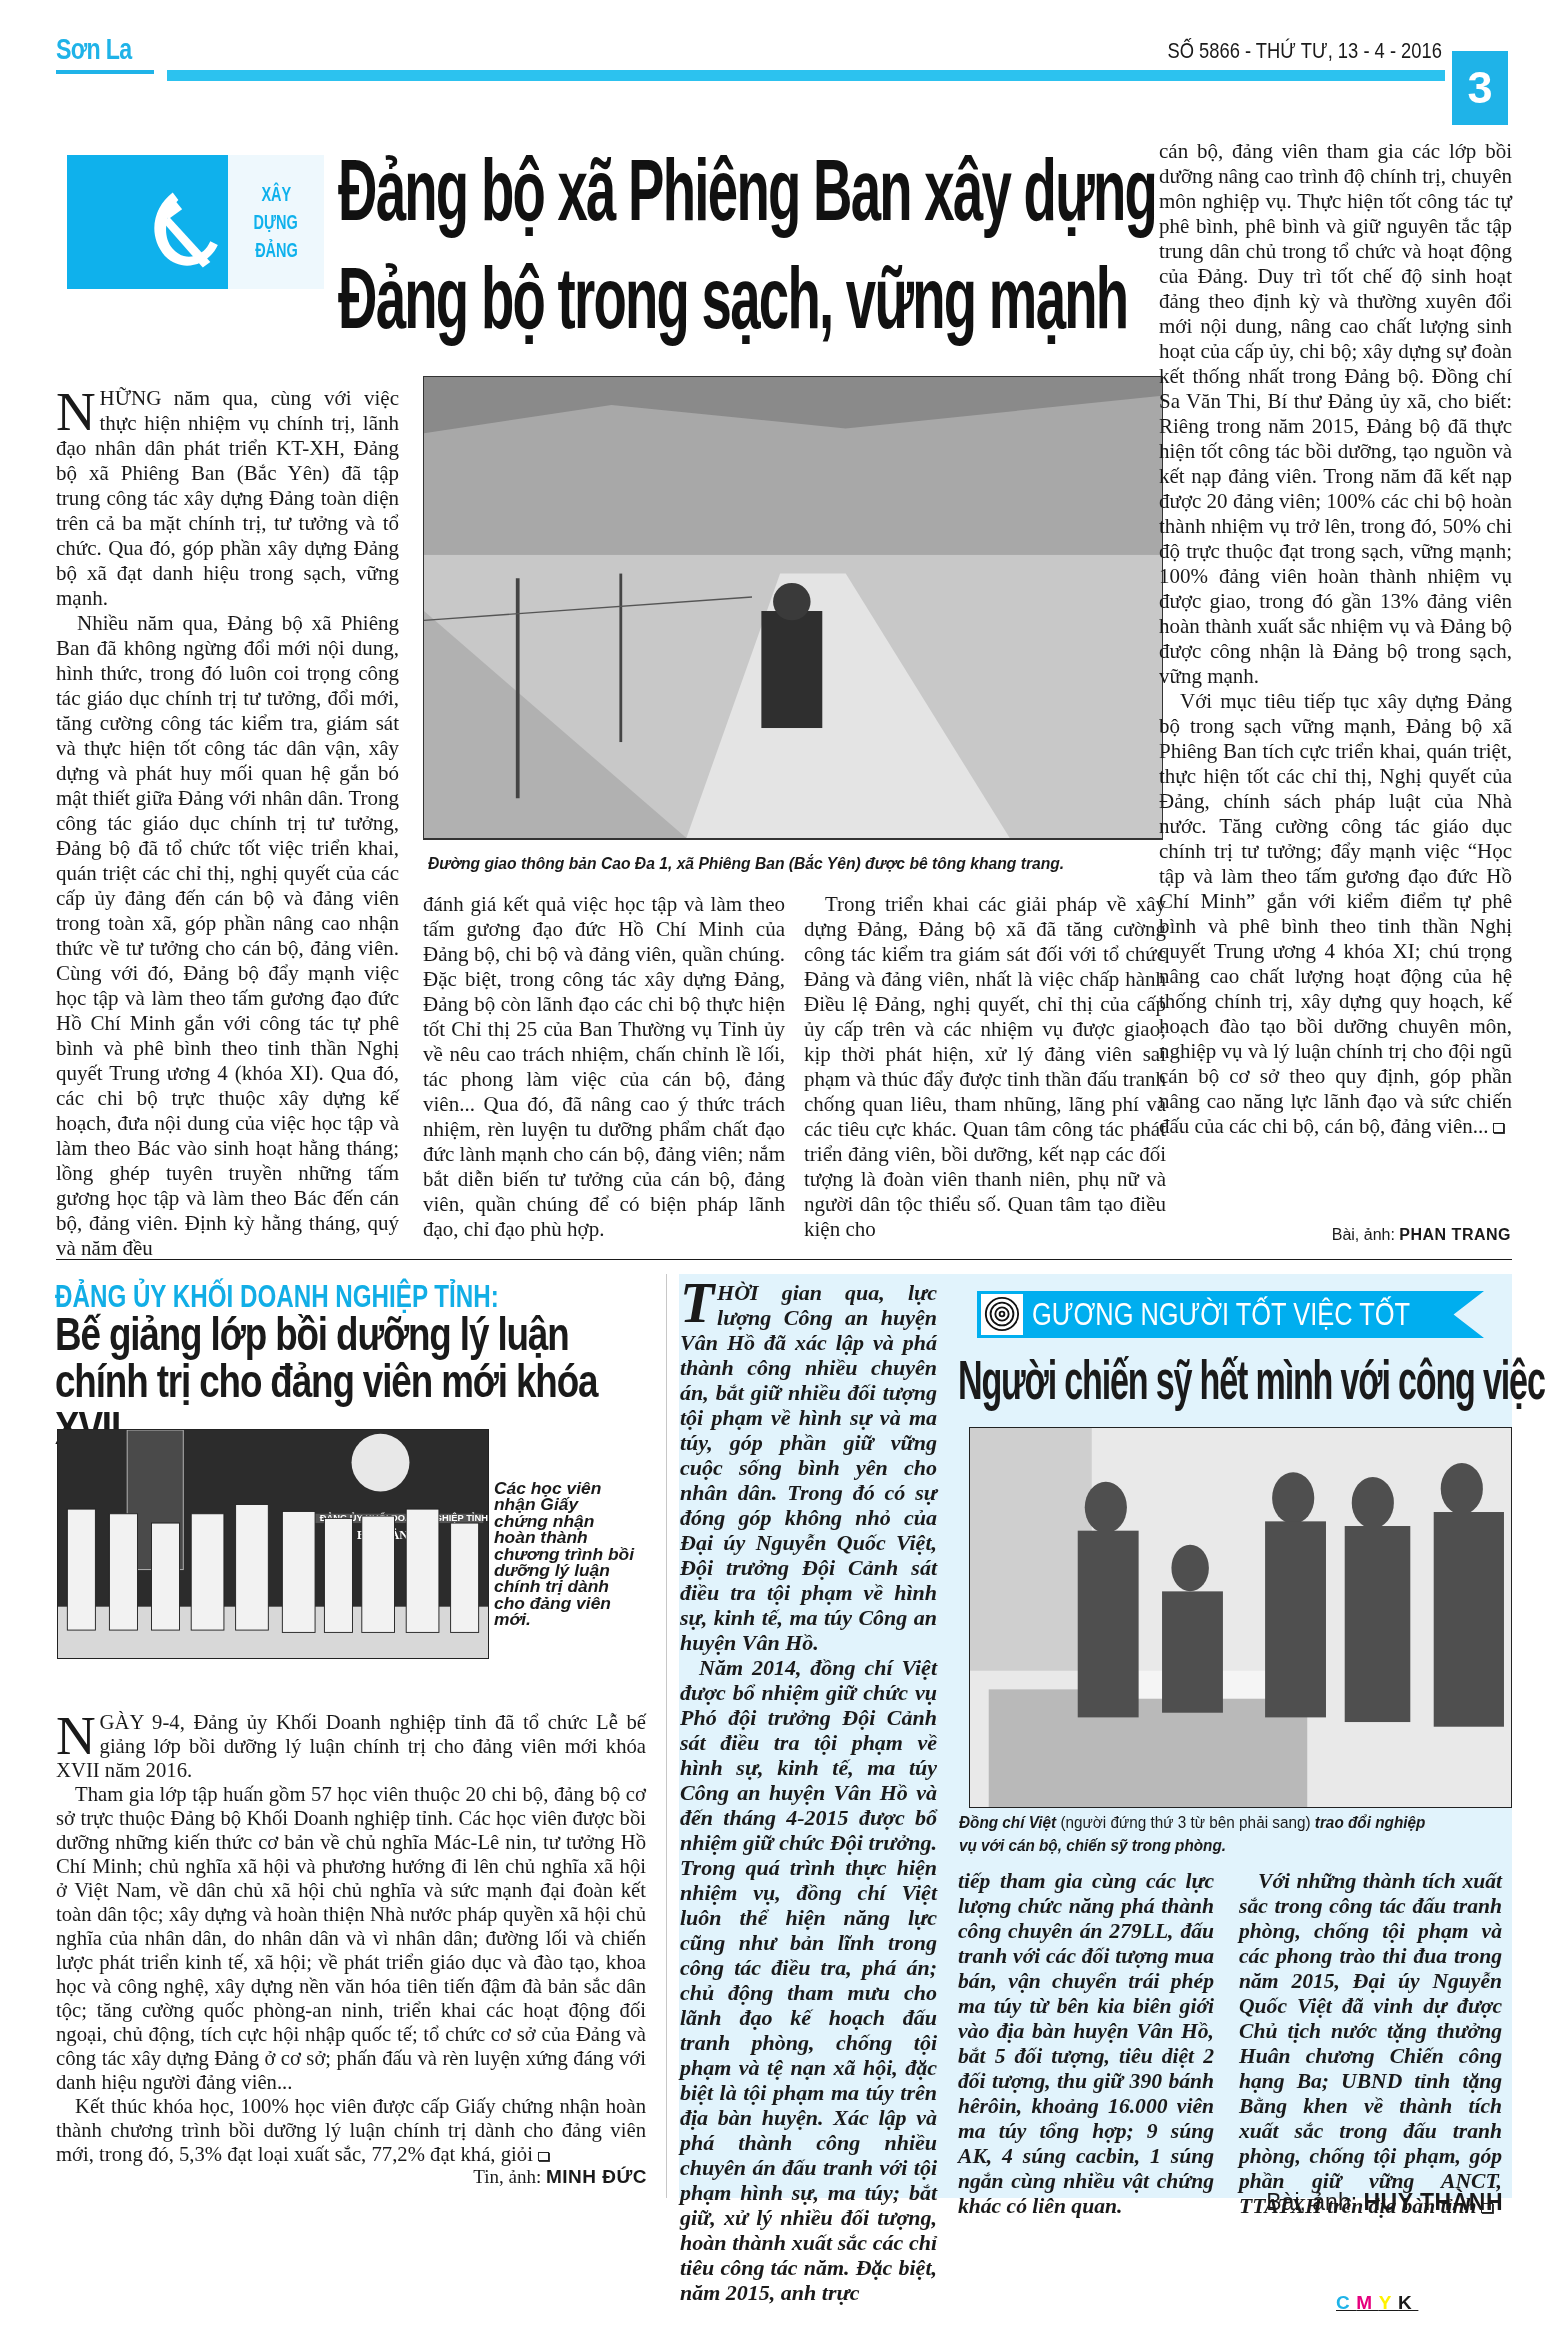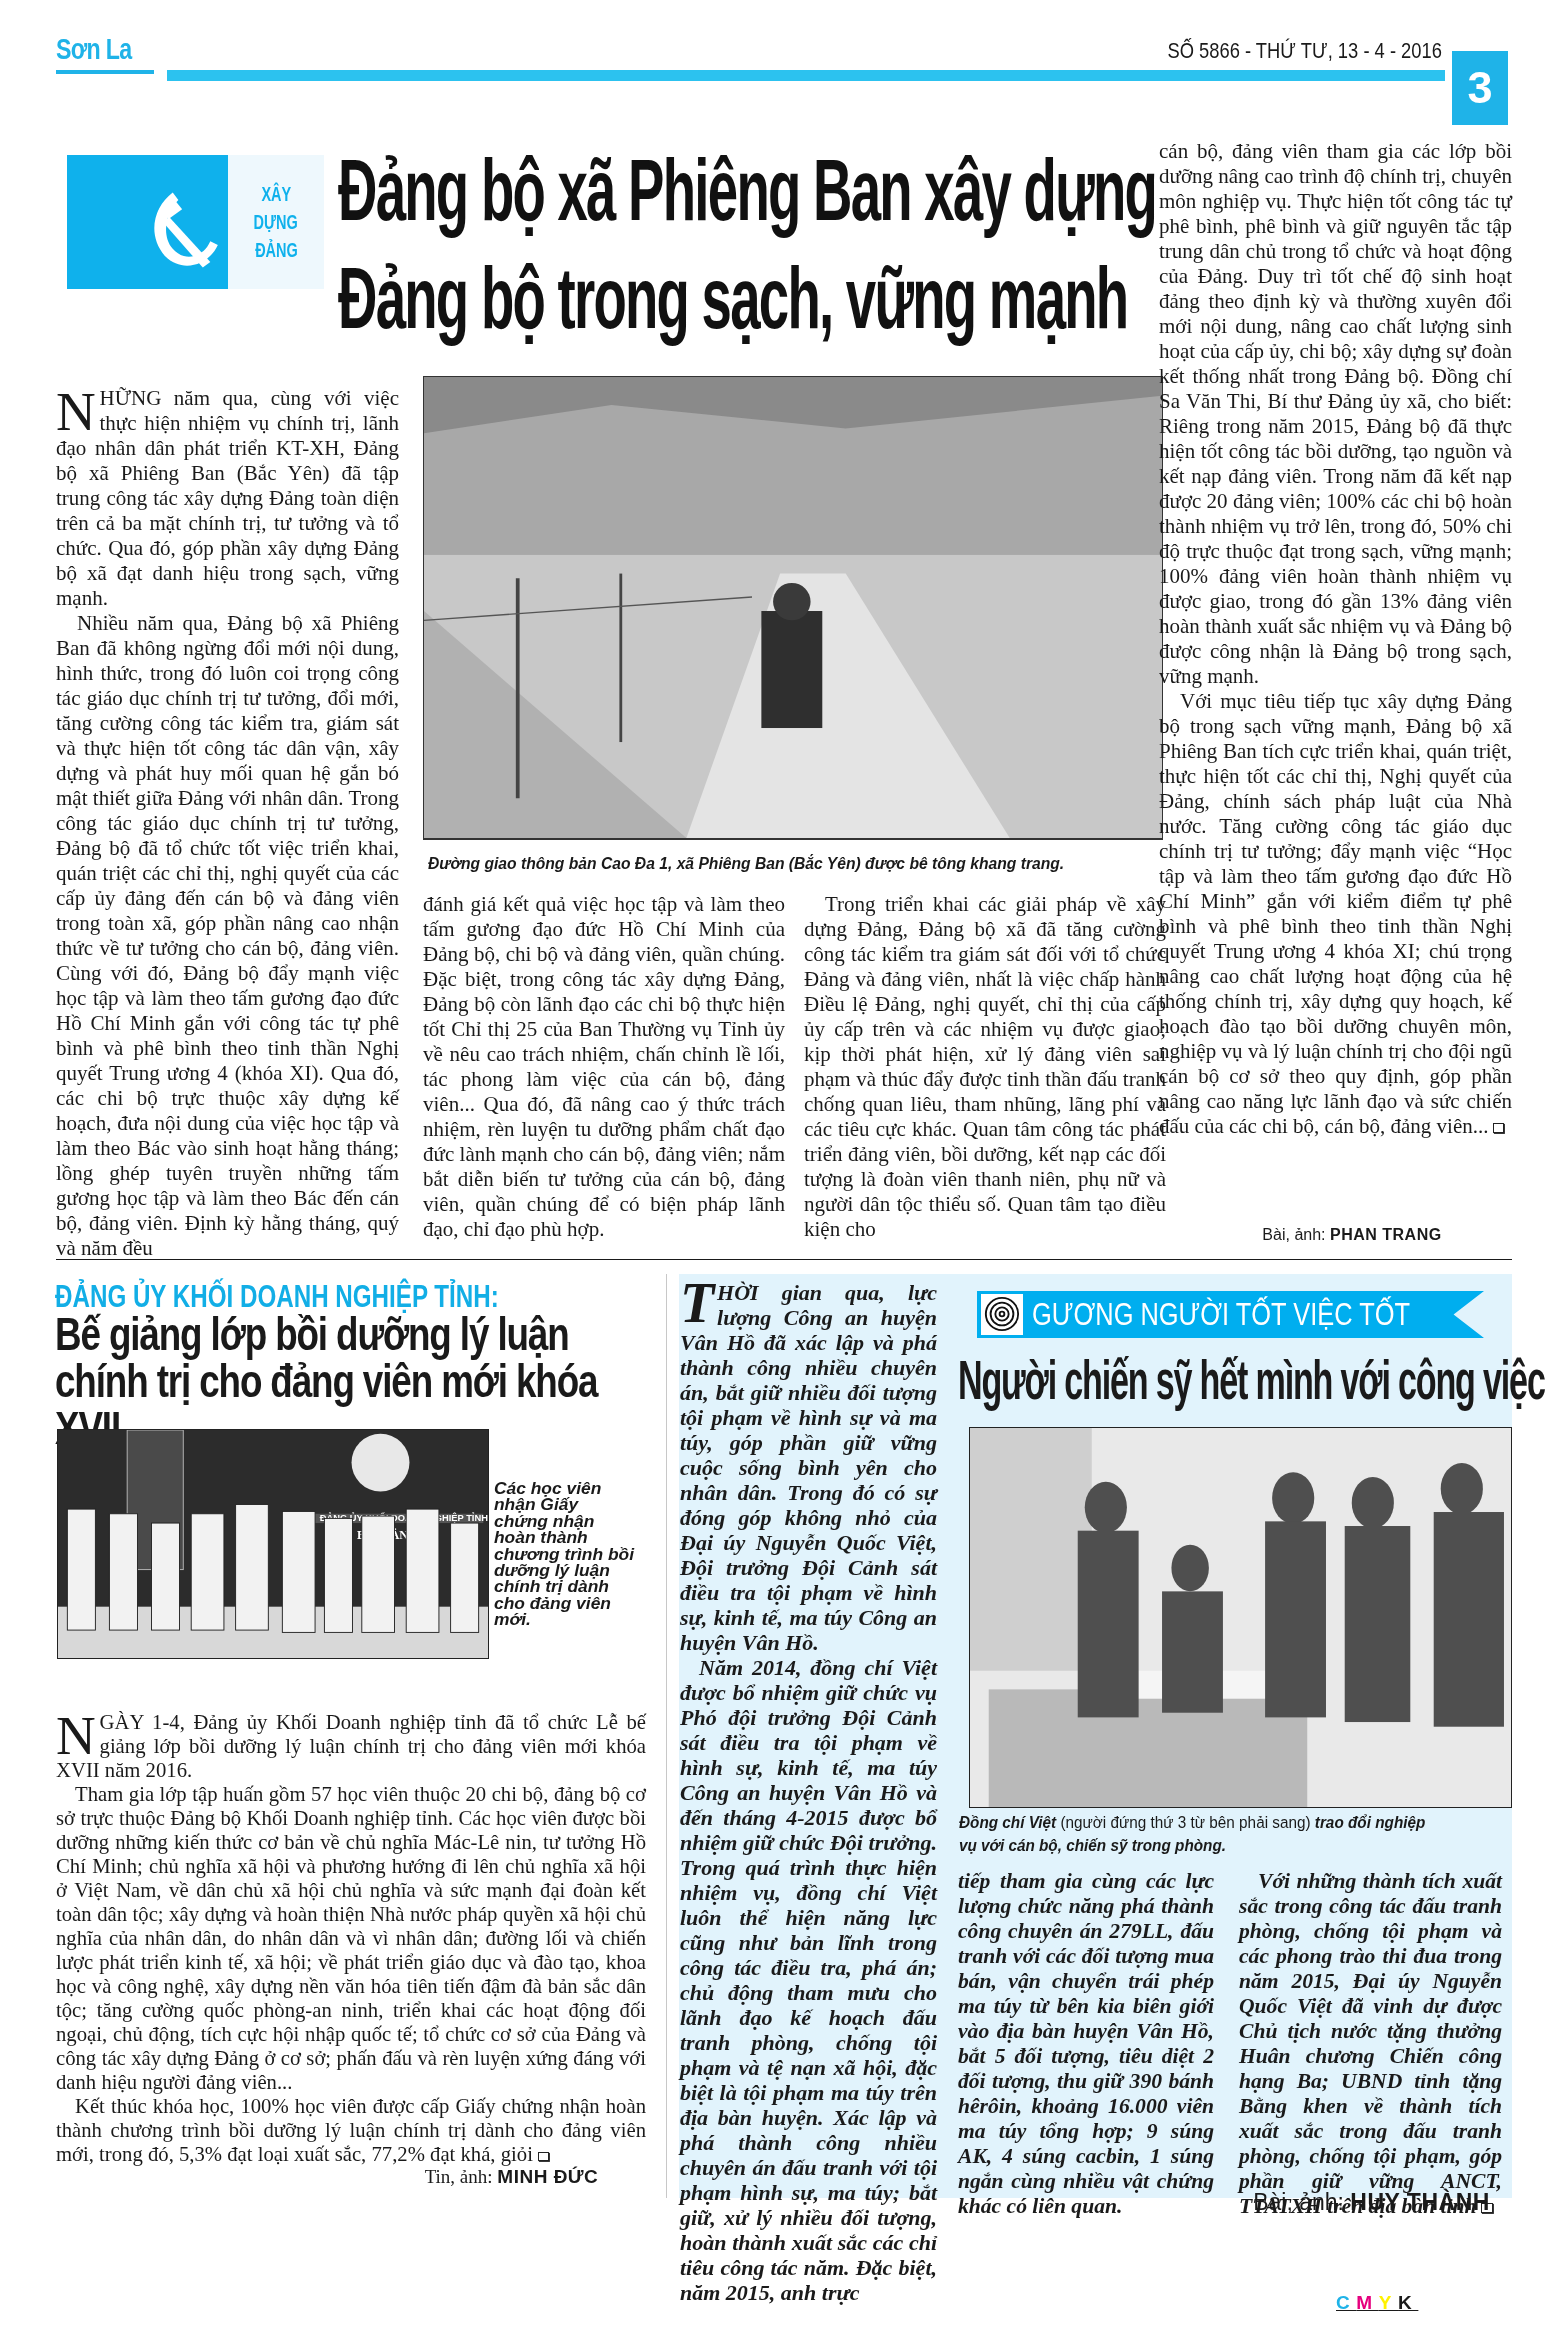--- a/index.html
+++ b/index.html
@@ -32,21 +32,21 @@
   .col1 { left: 56px; top: 386px; width: 343px; }
   .col2 { left: 423px; top: 892px; width: 362px; }
   .col3 { left: 804px; top: 892px; width: 362px; }
   .col4 { left: 1159px; top: 139px; width: 353px; }
 
   
   .photo1 { left: 423px; top: 376px; width: 740px; height: 463px; background: linear-gradient(180deg, #9b9b9b 0%, #6e6e6e 25%, #bcbcbc 45%, #d6d6d6 70%, #8d8d8d 100%); border: 0.9px solid #333; overflow: hidden; }
   .photo-caption1 { left: 428px; top: 853px; width: 733px; font-family: "Liberation Sans", sans-serif; font-weight: bold; font-style: italic; font-size: 17.4px; white-space: nowrap; transform: scaleX(0.9); transform-origin: left; }
   .rule1 { left: 423px; top: 839px; width: 740px; height: 0.9px; background: #333; }
 
-  .byline { font-family: "Liberation Sans", sans-serif; font-size: 16px; text-align: center; white-space: nowrap; }
+  .byline { font-family: "Liberation Sans", sans-serif; font-size: 16px; text-align: right; white-space: nowrap; }
   .byline b { font-weight: bold; letter-spacing: 0.5px; }
   .byline1 { left: 1193px; top: 1226px; width: 318px; }
 
   .hrule { left: 56px; top: 1259px; width: 1456px; height: 1.4px; background: #1a1a1a; }
 
   
   .kicker2 { left: 55px; top: 1279px; font-family: "Liberation Sans", sans-serif; font-weight: bold; color: #12aee6; font-size: 31px; white-space: nowrap; transform: scaleX(0.78); transform-origin: left; }
   .headline2 { left: 55px; top: 1311px; width: 733px; font-family: "Liberation Sans", sans-serif; font-weight: bold; font-size: 46px; line-height: 47px; letter-spacing: -1.4px; transform: scaleX(0.8); transform-origin: left top; }
   .photo2 { left: 57px; top: 1429px; width: 432px; height: 230px; background: linear-gradient(180deg, #2b2b2b 0%, #3a3a3a 55%, #cfcfcf 80%, #d9d9d9 100%); border: 0.9px solid #222; overflow: hidden; }
   .caption2 { left: 494px; top: 1480px; width: 141px; font-family: "Liberation Sans", sans-serif; font-weight: bold; font-style: italic; font-size: 17.4px; line-height: 16.4px; }
@@ -167,21 +167,21 @@
         <rect x="480" y="175" width="70" height="260"></rect>
       <rect x="570" y="190" width="60" height="245"></rect>
         <rect x="650" y="185" width="70" height="250"></rect>
       <rect x="745" y="170" width="70" height="265"></rect>
         <rect x="840" y="200" width="60" height="235"></rect>
     </g>
   </svg>
 </div>
 <div class="abs caption2">Các học viên nhận Giấy chứng nhận hoàn thành chương trình bồi dưỡng lý luận chính trị dành cho đảng viên mới.</div>
 <div class="abs col5">
-  <p class="noindent"><span class="dropcap">N</span><span>GÀY 1-4, Đảng ủy Khối Doanh nghiệp tỉnh đã tổ chức Lễ bế giảng lớp bồi dưỡng lý luận chính trị cho đảng viên mới khóa XVII năm 2016.</span></p>
+  <p class="noindent"><span class="dropcap">N</span><span>GÀY 9-4, Đảng ủy Khối Doanh nghiệp tỉnh đã tổ chức Lễ bế giảng lớp bồi dưỡng lý luận chính trị cho đảng viên mới khóa XVII năm 2016.</span></p>
   <p>Tham gia lớp tập huấn gồm 57 học viên thuộc 20 chi bộ, đảng bộ cơ sở trực thuộc Đảng bộ Khối Doanh nghiệp tỉnh. Các học viên được bồi dưỡng những kiến thức cơ bản về chủ nghĩa Mác-Lê nin, tư tưởng Hồ Chí Minh; chủ nghĩa xã hội và phương hướng đi lên chủ nghĩa xã hội ở Việt Nam, về dân chủ xã hội chủ nghĩa và sức mạnh đại đoàn kết toàn dân tộc; xây dựng và hoàn thiện Nhà nước pháp quyền xã hội chủ nghĩa của nhân dân, do nhân dân và vì nhân dân; đường lối và chiến lược phát triển kinh tế, xã hội; về phát triển giáo dục và đào tạo, khoa học và công nghệ, xây dựng nền văn hóa tiên tiến đậm đà bản sắc dân tộc; tăng cường quốc phòng-an ninh, triển khai các hoạt động đối ngoại, chủ động, tích cực hội nhập quốc tế; tổ chức cơ sở của Đảng và công tác xây dựng Đảng ở cơ sở; phấn đấu và rèn luyện xứng đáng với danh hiệu người đảng viên...</p>
   <p><span>Kết thúc khóa học, 100% học viên được cấp Giấy chứng nhận hoàn thành chương trình bồi dưỡng lý luận chính trị dành cho đảng viên mới, trong đó, 5,3% đạt loại xuất sắc, 77,2% đạt khá, giỏi</span><span class="end-mark"></span></p>
 </div>
 <div class="abs byline byline2"><span>Tin, ảnh: </span><b style="font-family:'Liberation Sans',sans-serif;">MINH ĐỨC</b></div>
 
 <div class="abs vrule"></div>
 <div class="abs box"></div>
 <div class="abs col6">
   <p class="noindent"><span class="dropcap-t">T</span><span>HỜI gian qua, lực lượng Công an huyện Vân Hồ đã xác lập và phá thành công nhiều chuyên án, bắt giữ nhiều đối tượng tội phạm về hình sự và ma túy, góp phần giữ vững cuộc sống bình yên cho nhân dân. Trong đó có sự đóng góp không nhỏ của Đại úy Nguyễn Quốc Việt, Đội trưởng Đội Cảnh sát điều tra tội phạm về hình sự, kinh tế, ma túy Công an huyện Vân Hồ.</span></p>
   <p>Năm 2014, đồng chí Việt được bổ nhiệm giữ chức vụ Phó đội trưởng Đội Cảnh sát điều tra tội phạm về hình sự, kinh tế, ma túy Công an huyện Vân Hồ và đến tháng 4-2015 được bổ nhiệm giữ chức Đội trưởng. Trong quá trình thực hiện nhiệm vụ, đồng chí Việt luôn thể hiện năng lực cũng như bản lĩnh trong công tác điều tra, phá án; chủ động tham mưu cho lãnh đạo kế hoạch đấu tranh phòng, chống tội phạm và tệ nạn xã hội, đặc biệt là tội phạm ma túy trên địa bàn huyện. Xác lập và phá thành công nhiều chuyên án đấu tranh với tội phạm hình sự, ma túy; bắt giữ, xử lý nhiều đối tượng, hoàn thành xuất sắc các chỉ tiêu công tác năm. Đặc biệt, năm 2015, anh trực</p>

